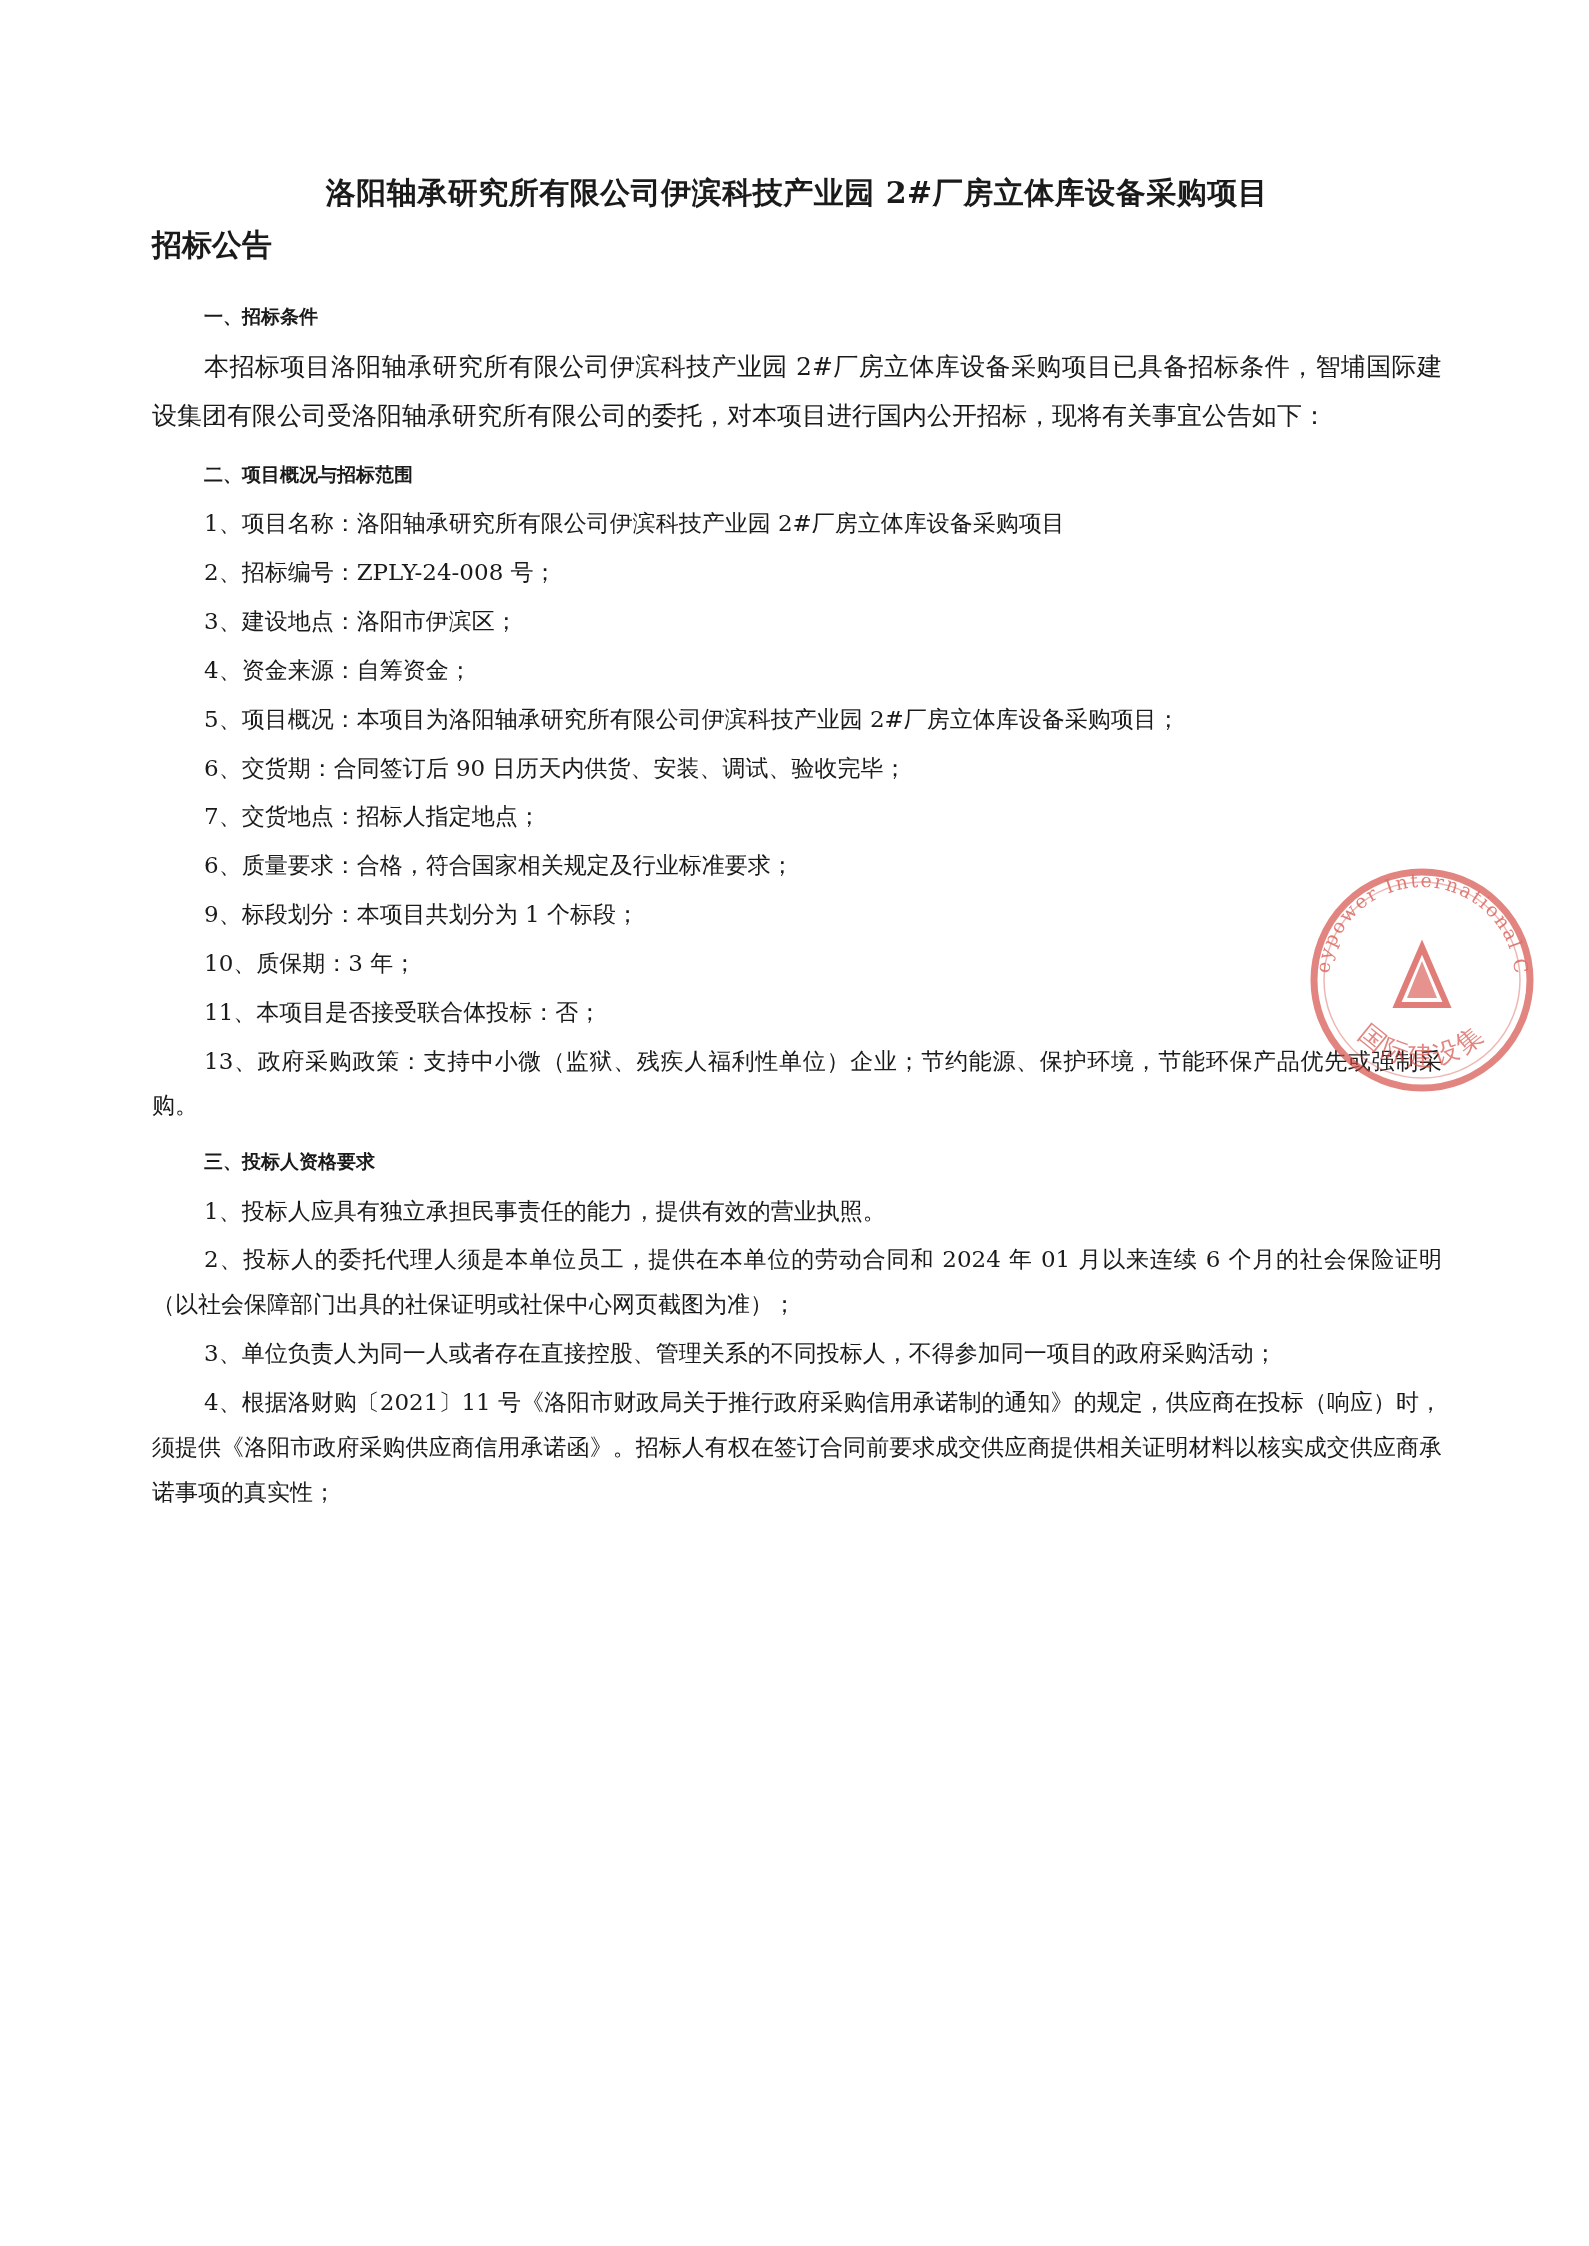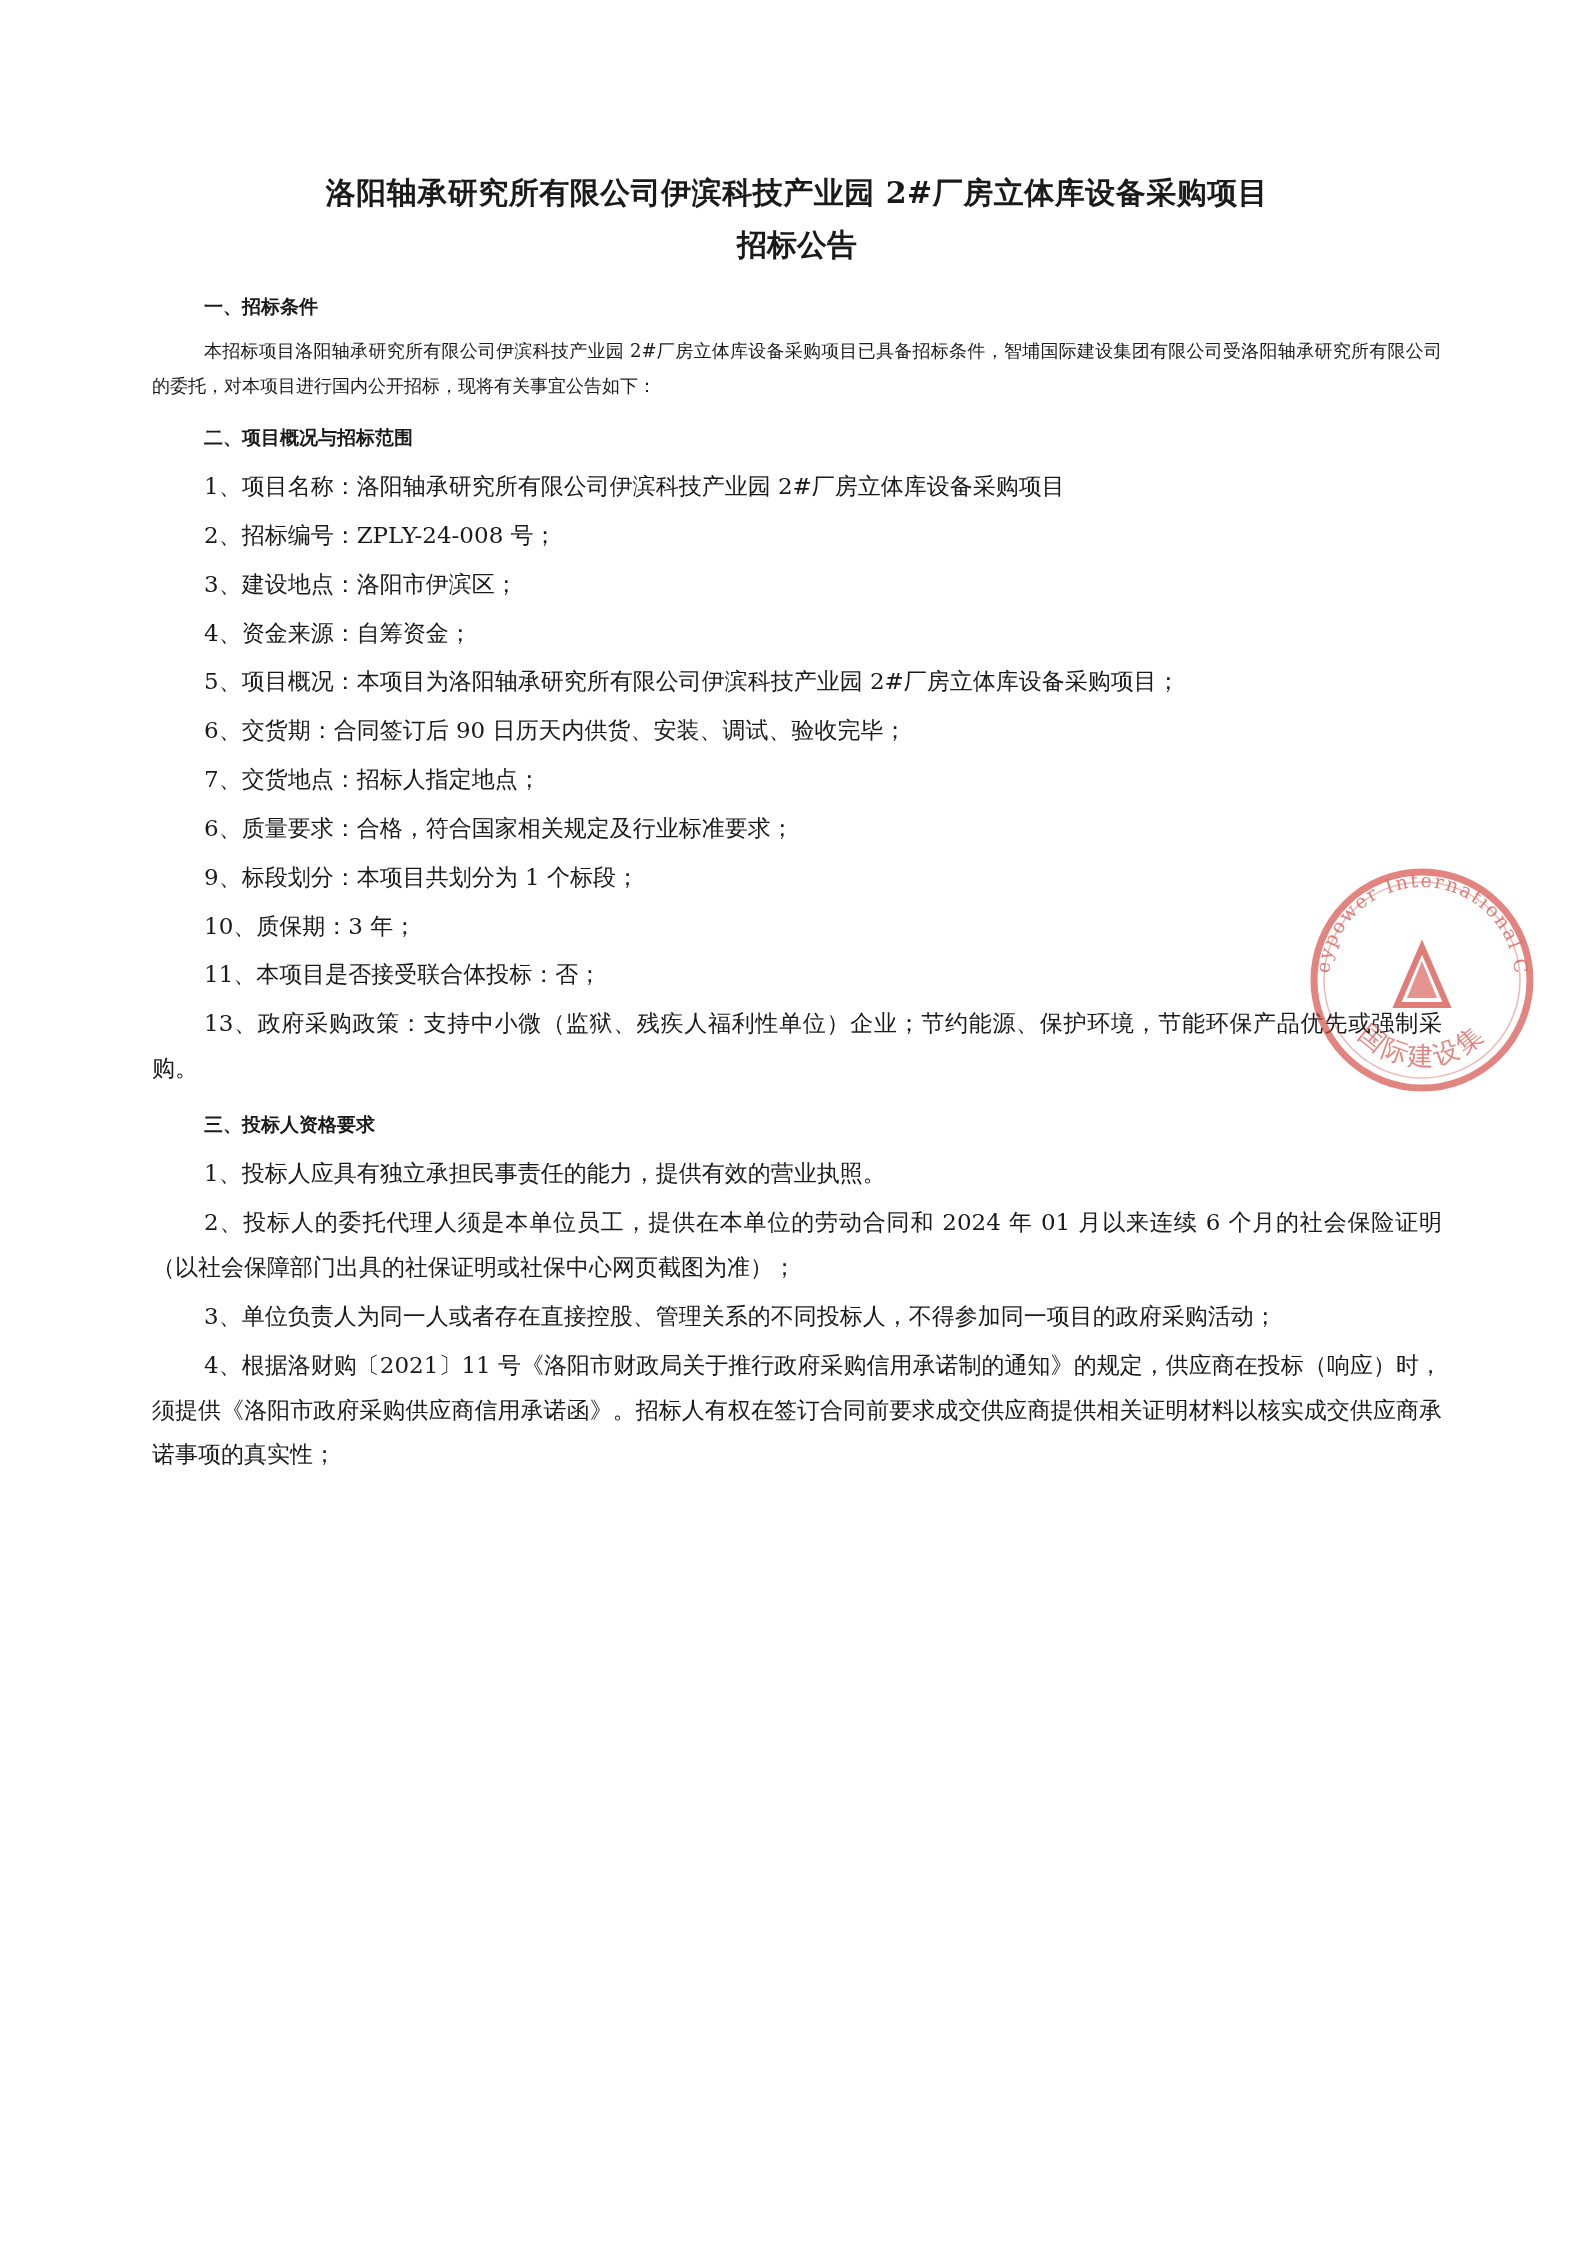--- a/index.html
+++ b/index.html
@@ -27,36 +27,35 @@
   }
   .doc-title {
     text-align: center;
     font-size: 30px;
     font-weight: bold;
     letter-spacing: 0.5px;
     line-height: 1.5;
     font-family: "DejaVu Serif", "Liberation Serif", serif;
   }
   .doc-subtitle {
-    text-align: center;
     font-size: 30px;
     font-weight: bold;
     line-height: 1.6;
     margin-top: 6px;
-    margin-bottom: 22px;
+    margin-bottom: 32px;
   }
   .section-heading {
     font-size: 19px;
     font-weight: bold;
     margin: 18px 0 12px 0;
     text-indent: 52px;
     line-height: 1.6;
   }
   .para {
-    font-size: 18px;
+    font-size: 25px;
     line-height: 1.95;
     text-align: justify;
     text-indent: 52px;
     margin: 6px 0;
   }
   .list-item {
     font-size: 23px;
     line-height: 1.95;
     text-align: justify;
     text-indent: 52px;

